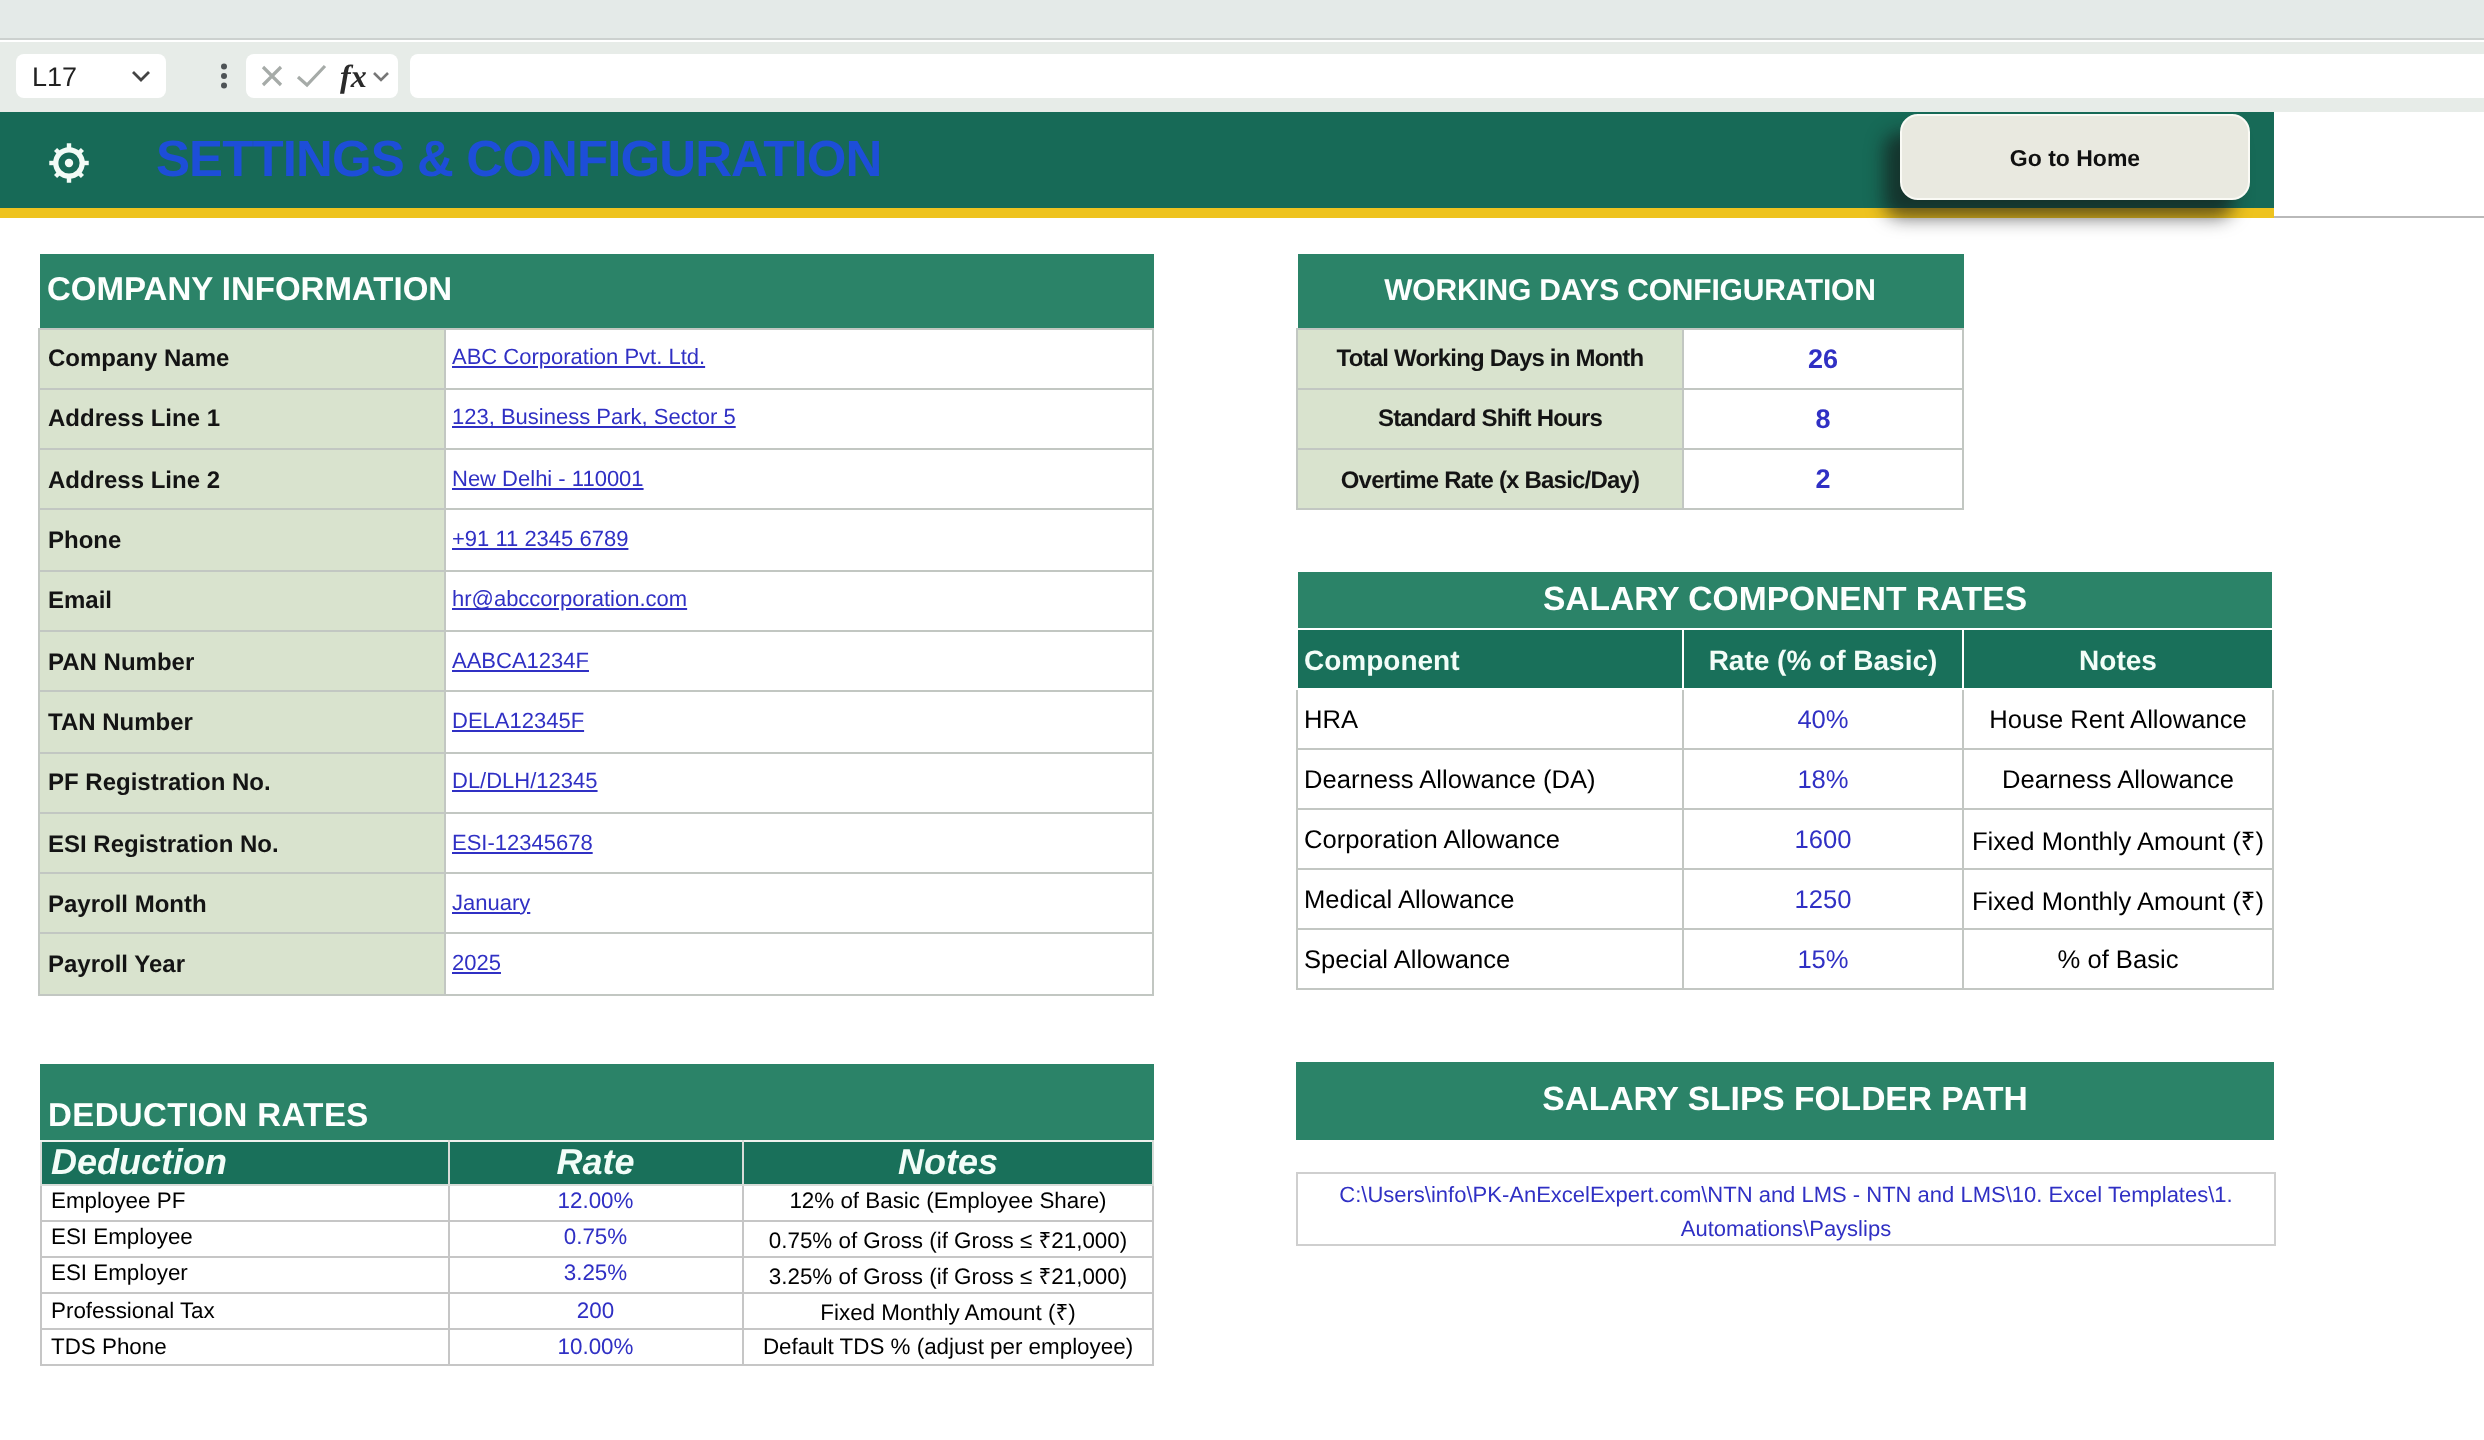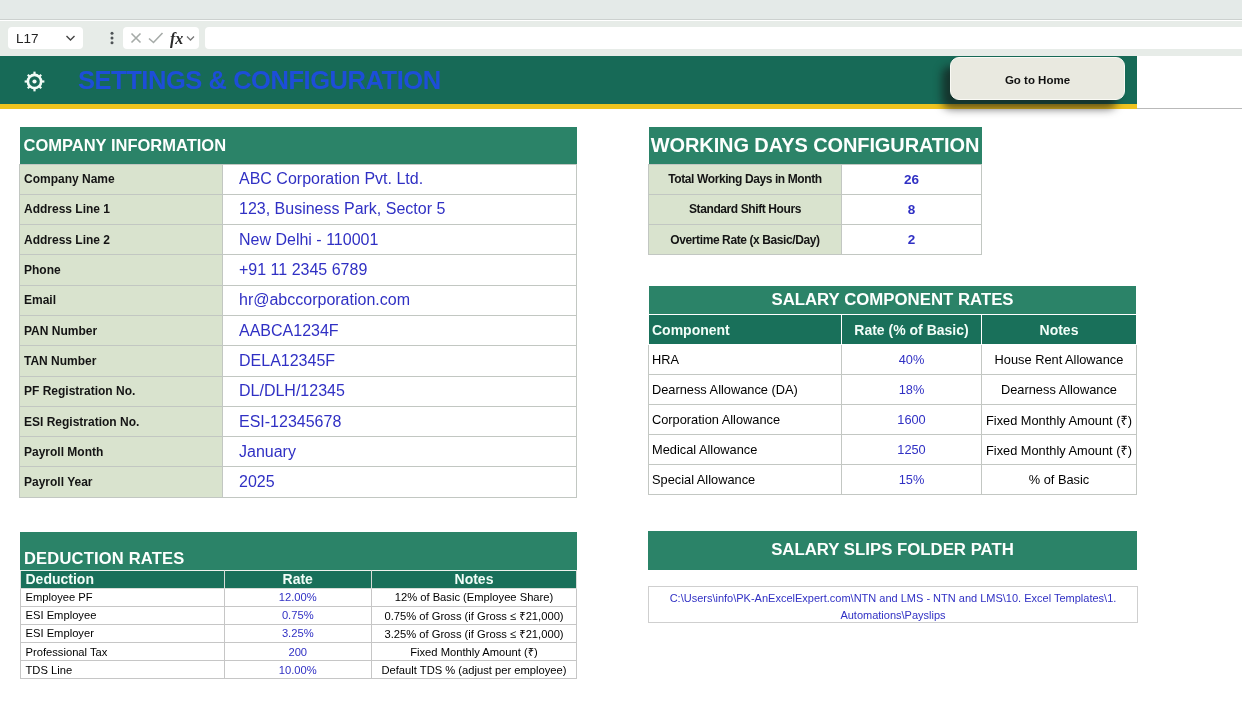--- a/index.html
+++ b/index.html
@@ -18,51 +18,51 @@
 #goldline{left:0;top:104px;width:1137px;height:4.5px;background:#eec31f;}
 #rightline{left:1137px;top:107.5px;width:105px;height:1px;background:#b9b9b9;}
 #title{left:60px;top:56px;height:64px;line-height:48px;font-size:25.5px;font-weight:bold;color:#1d4ed8;letter-spacing:-0.45px;margin-left:18px;}
 #gohome{left:950px;top:57px;width:175px;height:43px;background:#e9e9e0;border-radius:9px;box-shadow:-8px 9px 9px rgba(20,20,20,0.62);border:1.5px solid #fafaf5;box-sizing:border-box;}
 #gohome span{position:absolute;left:0;right:0;top:15.5px;text-align:center;font-size:11.5px;font-weight:bold;color:#111;}
 
 table{border-collapse:collapse;table-layout:fixed;}
 td,th{padding:0;overflow:hidden;white-space:nowrap;}
 .ttl{background:#2b8368;color:#fdfffe;font-weight:bold;}
 #tcompany td.ttl{font-size:16.5px;}
-#twork td.ttl{font-size:20px;letter-spacing:-0.1px;}
+#twork td.ttl{font-size:15px;letter-spacing:-0.1px;}
 #tsalary tr.h td.ttl{font-size:16.8px;}
 #tded tr.h td.ttl{font-size:16.5px;letter-spacing:0.2px;}
 .hdr{background:#19705a;color:#f2fdf8;font-weight:bold;}
 .sage{background:#d9e3ce;}
 .blue{color:#3030c4;}
 .lbl{font-weight:bold;color:#141414;}
 
 #tcompany{left:19px;top:127px;}
 #tcompany td{border:1px solid #c2c7c2;}
 #tcompany tr.h td{border:none;}
 #tcompany .lbl{font-size:12px;padding-left:4px;}
-#tcompany .val{font-size:16px;padding-left:16px;}
+#tcompany .val{font-size:11px;padding-left:3px;text-decoration:underline;}
 
 #twork{left:648px;top:127px;}
 #twork td{border:1px solid #c2c7c2;text-align:center;}
 #twork tr.h td{border:none;}
 #twork .lbl{font-size:12px;letter-spacing:-0.4px;}
 #twork .val{font-size:13.5px;font-weight:bold;}
 
 #tsalary{left:648px;top:285px;}
 #tsalary td{border:1px solid #c3c7c3;font-size:12.8px;}
 #tsalary tr.h td{border:1px solid #fff;}
 #tsalary tr.ch td{border:1px solid #fff;font-size:14px;}
 #tsalary .c{text-align:center;}
 #tsalary .l{text-align:left;padding-left:3px;}
 
 #tded{left:19.5px;top:532px;}
 #tded td{border:1px solid #c6c6c6;font-size:11.2px;}
 #tded tr.h td{border:none;}
-#tded tr.ch td{border:1px solid #d8dcd8;border-top:1.5px solid #eef2ee;font-size:14px;}
+#tded tr.ch td{border:1px solid #d8dcd8;border-top:1.5px solid #eef2ee;font-size:18px;font-style:italic;}
 #tded .c{text-align:center;}
 #tded .l{text-align:left;padding-left:5px;}
 
 #slipttl{left:648px;top:531px;width:489px;height:39px;background:#2b8368;}
 #slipttl span{position:absolute;left:0;right:0;top:9px;text-align:center;color:#fdfffe;font-weight:bold;font-size:16.8px;}
 #slipbox{left:648px;top:586px;width:488px;height:35px;background:#fff;border:1px solid #cfcfcf;}
 #slipbox .t{position:absolute;left:0;right:0;top:3px;text-align:center;font-size:11px;line-height:16.5px;color:#3030c4;white-space:nowrap;}
 </style>
 </head>
 <body>
@@ -265,21 +265,21 @@
         <td class="l">ESI Employer</td>
         <td class="c blue">3.25%</td>
         <td class="c">3.25% of Gross (if Gross ≤ ₹21,000)</td>
       </tr>
 <tr style="height:18.2px">
         <td class="l">Professional Tax</td>
         <td class="c blue">200</td>
         <td class="c">Fixed Monthly Amount (₹)</td>
       </tr>
 <tr style="height:18.2px">
-        <td class="l">TDS Line</td>
+        <td class="l">TDS Phone</td>
         <td class="c blue">10.00%</td>
         <td class="c">Default TDS % (adjust per employee)</td>
       </tr>
 </tbody>
   </table>
 
 <div class="abs" id="slipttl">
     <span>SALARY SLIPS FOLDER PATH</span>
   </div>
 <div class="abs" id="slipbox">

